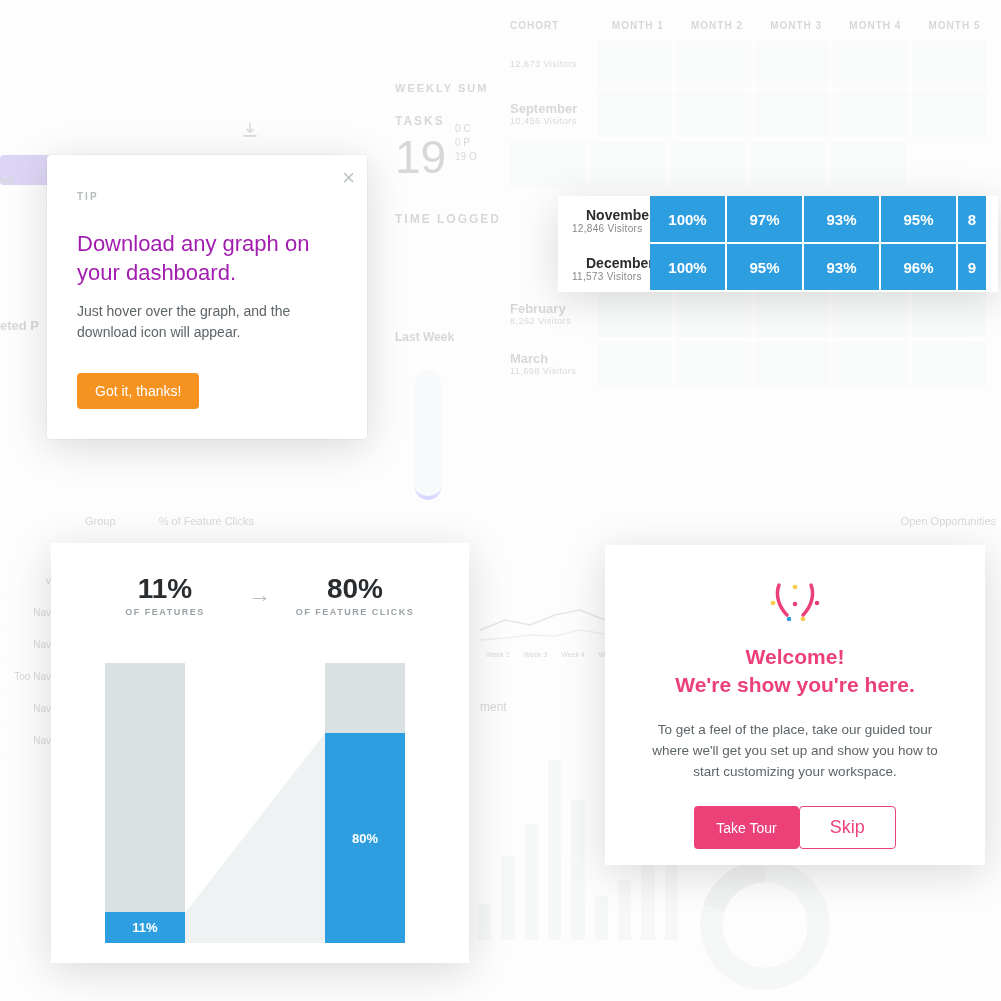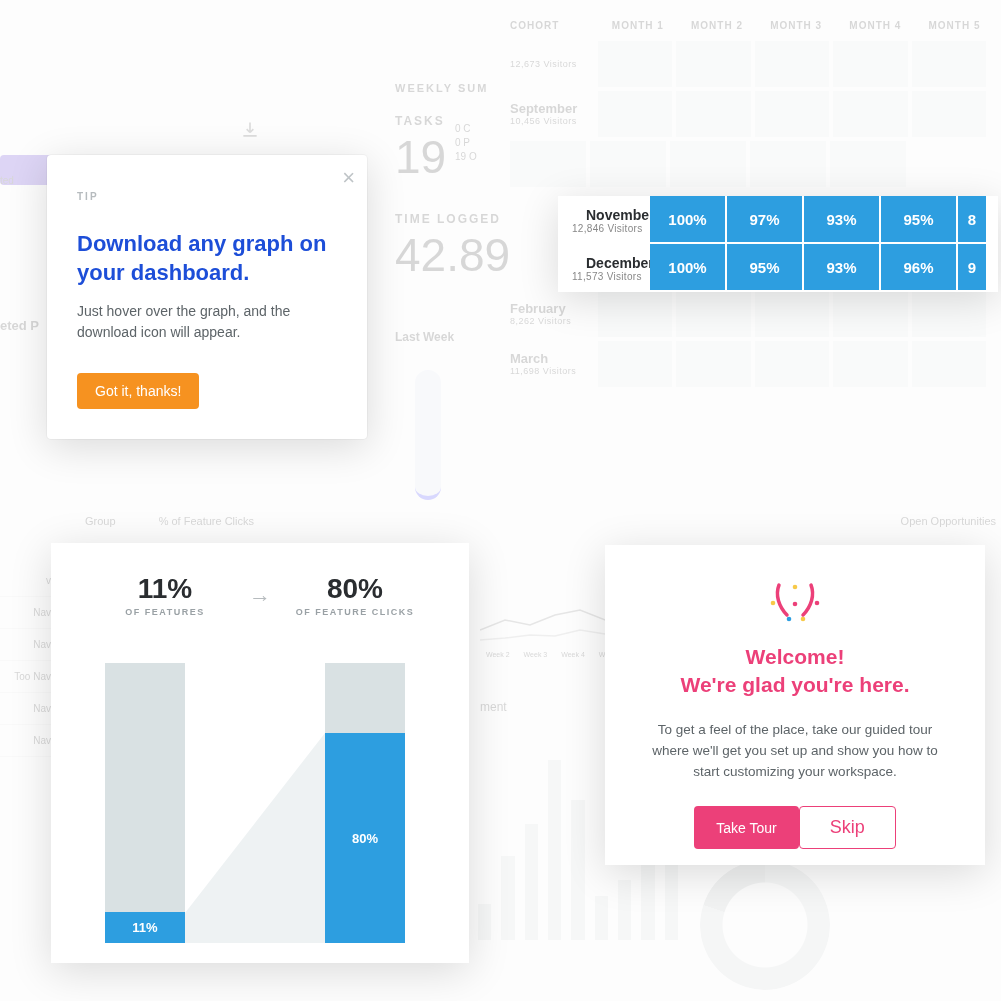--- a/index.html
+++ b/index.html
@@ -77,21 +77,21 @@
 
   
   .tip-card {
     position:absolute; left:47px; top:155px; width:320px;
     background:#fff; border-radius:4px;
     box-shadow: 0 8px 40px rgba(0,0,0,0.14), 0 0 0 1px rgba(0,0,0,0.03);
     padding: 36px 30px 30px;
   }
   .tip-card .close { position:absolute; right:12px; top:10px; font-size:22px; color:#bfc4c7; cursor:pointer;}
   .tip-card .tag { font-size:10px; letter-spacing:2px; color:#b6bbbe; font-weight:700; margin-bottom:28px;}
-  .tip-card .title { font-size:22px; font-weight:700; line-height:1.3; color:#1d4ed8; margin-bottom:14px;}
+  .tip-card .title { font-size:22px; font-weight:400; line-height:1.3; color:#a21caf; margin-bottom:14px;}
   .tip-card .body { font-size:14px; color:#5d6468; line-height:1.5; margin-bottom:30px;}
   .tip-card .btn { background:#f69220; color:#fff; font-size:14px; font-weight:500;
     padding:10px 18px; border:none; border-radius:4px; cursor:pointer;}
 
   
   .cohort-highlight {
     position:absolute; left:558px; top:196px; width:440px;
     background:#fff;
     box-shadow: 0 8px 40px rgba(0,0,0,0.14);
     font-size:12px;
@@ -155,21 +155,20 @@
   <div class="bg-summary">
     <div class="t1">WEEKLY SUM</div>
     <div class="lab">TASKS</div>
     <div class="big">19</div>
     <div class="stack">
       <div>0  C</div>
       <div>0  P</div>
       <div>19  O</div>
     </div>
     <div class="lab" style="margin-top:28px;">TIME LOGGED</div>
-    <div class="big">42.89</div>
   </div>
   <div class="bg-lastweek">Last Week</div>
   <div class="bg-pill"></div>
 
   <div class="bg-cohort">
     <div class="hdr">
       <span>COHORT</span>
       <span>MONTH 1</span>
       <span>MONTH 2</span>
       <span>MONTH 3</span>
@@ -336,20 +335,20 @@
     <path d="M46 6 C50 16 46 28 38 36" stroke="#ec4079" stroke-width="3.5" fill="none" stroke-linecap="round"></path>
     <circle cx="30" cy="8" r="2.3" fill="#f7c948"></circle>
     <circle cx="8" cy="24" r="2.3" fill="#f7c948"></circle>
     <circle cx="52" cy="24" r="2.3" fill="#ec4079"></circle>
     <circle cx="24" cy="40" r="2.3" fill="#2d9ee0"></circle>
     <circle cx="38" cy="40" r="2.3" fill="#f7c948"></circle>
     <circle cx="30" cy="25" r="2.3" fill="#ec4079"></circle>
   </svg>
   <h2>
     <span>Welcome!</span><br>
-    <span>We're glad you're here.</span>
+    <span>We're show you're here.</span>
   </h2>
   <p>To get a feel of the place, take our guided tour where we'll get you set up and show you how to start customizing your workspace.</p>
   <div class="btns">
     <button class="btn-primary">Take Tour</button>
     <button class="btn-secondary">Skip</button>
   </div>
 </div>
 
 </body></html>

